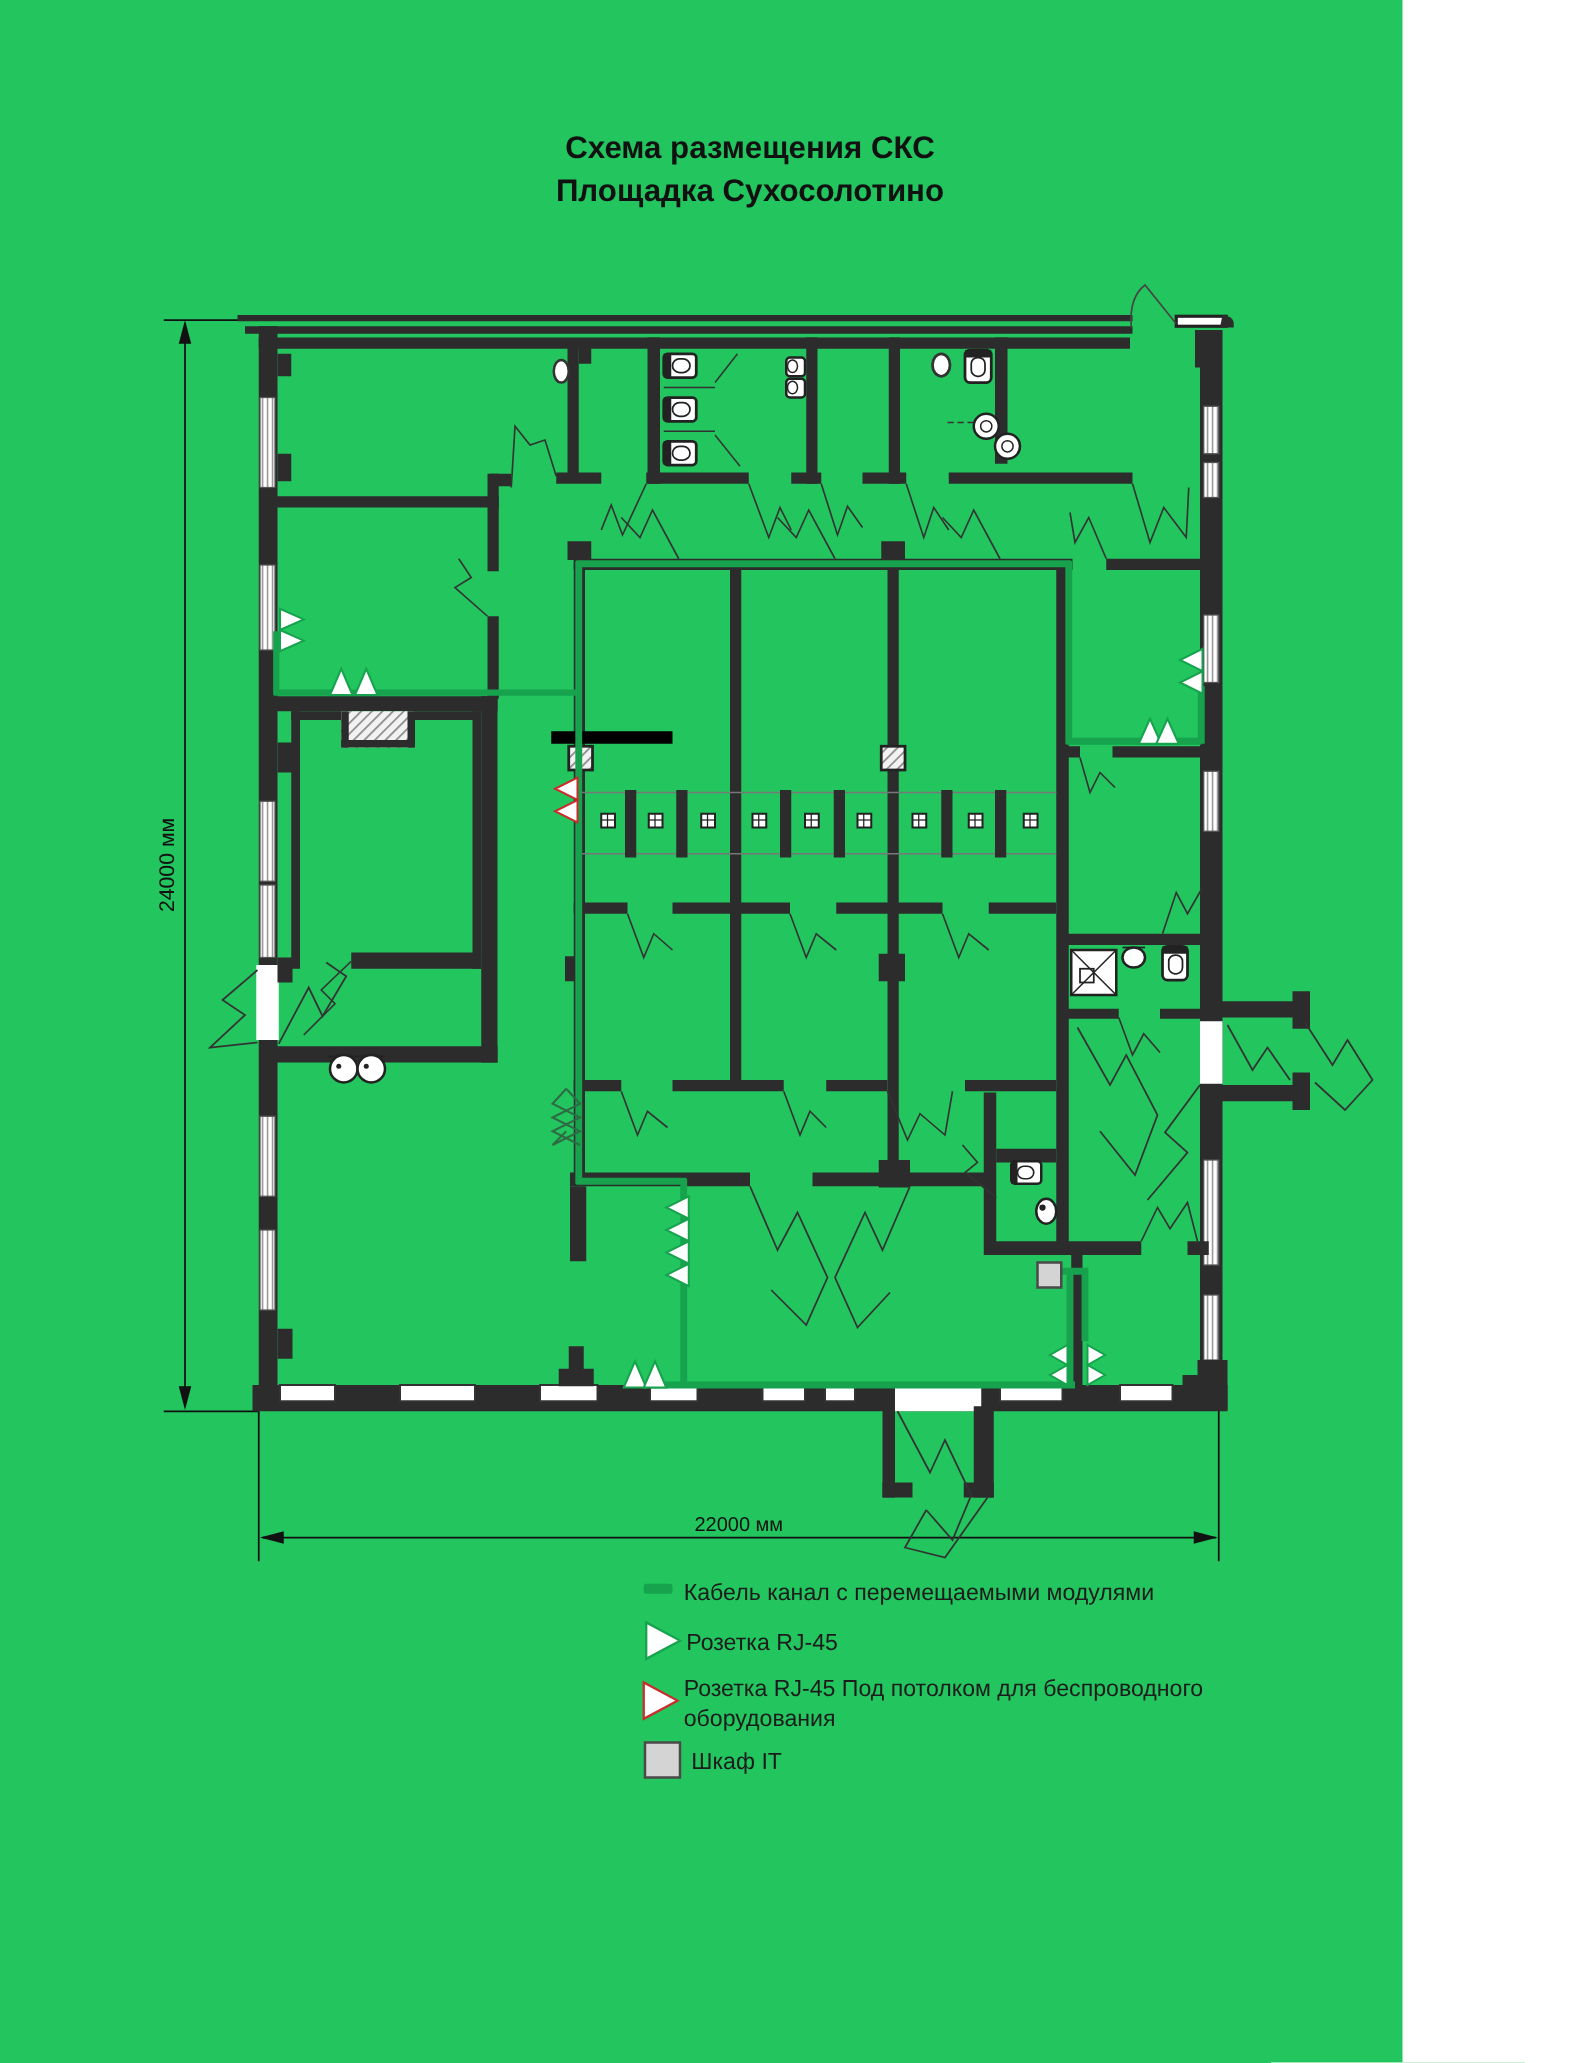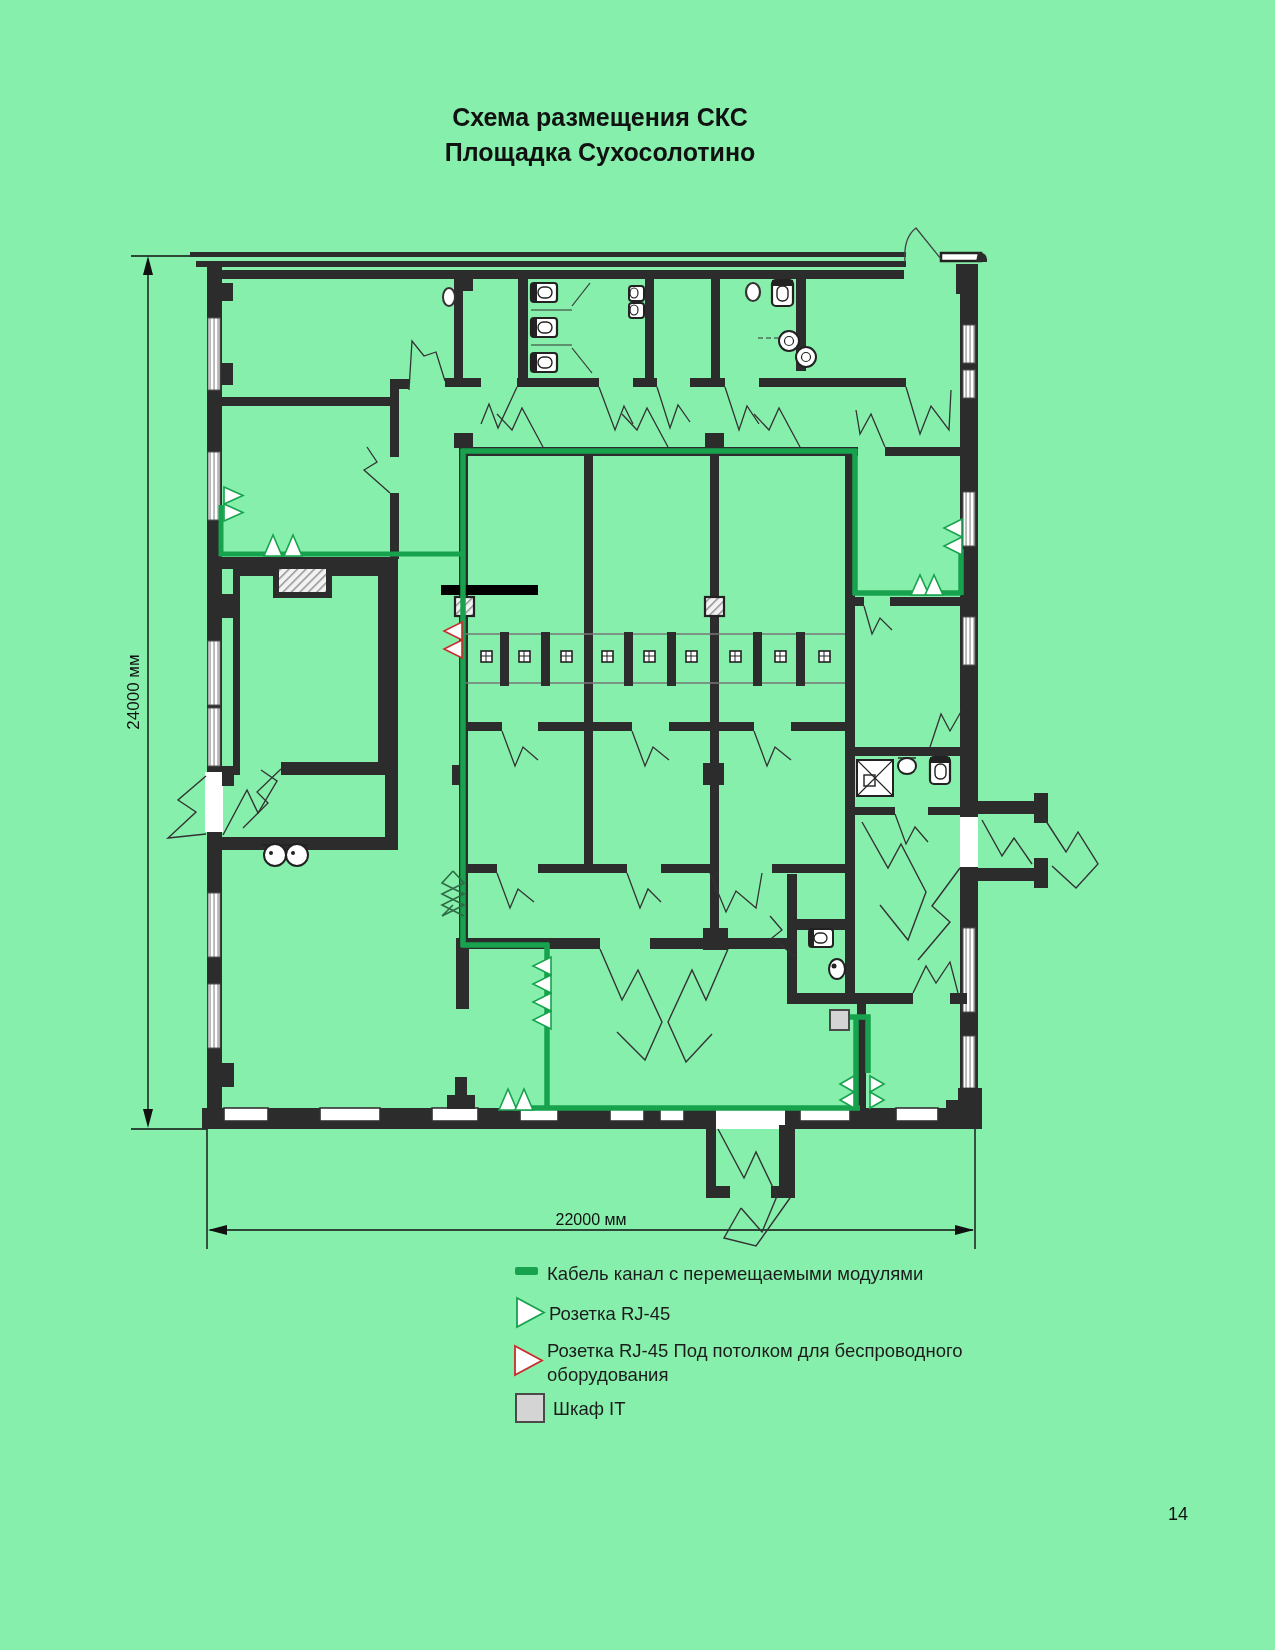--- a/index.html
+++ b/index.html
@@ -1,17 +1,17 @@
 <!DOCTYPE html>
 <html lang="ru"><head>
 <meta charset="utf-8">
 <title>Схема размещения СКС</title>
 <style>
   html,body{margin:0;padding:0;background:#fff;}
-  .page{position:relative;width:1275px;height:1650px;background:#86efac;overflow:hidden;
+  .page{position:relative;width:1122px;height:1650px;background:#22c55e;overflow:hidden;
         font-family:"Liberation Sans", sans-serif;}
   svg{position:absolute;left:0;top:0;}
 </style>
 </head>
 <body>
 <div class="page">
 <svg width="1275" height="1650" viewBox="0 0 1275 1650" fill="none">
 <defs>
   <pattern id="winv" width="4" height="4" patternUnits="userSpaceOnUse">
     <rect width="4" height="4" fill="#ffffff"></rect>

